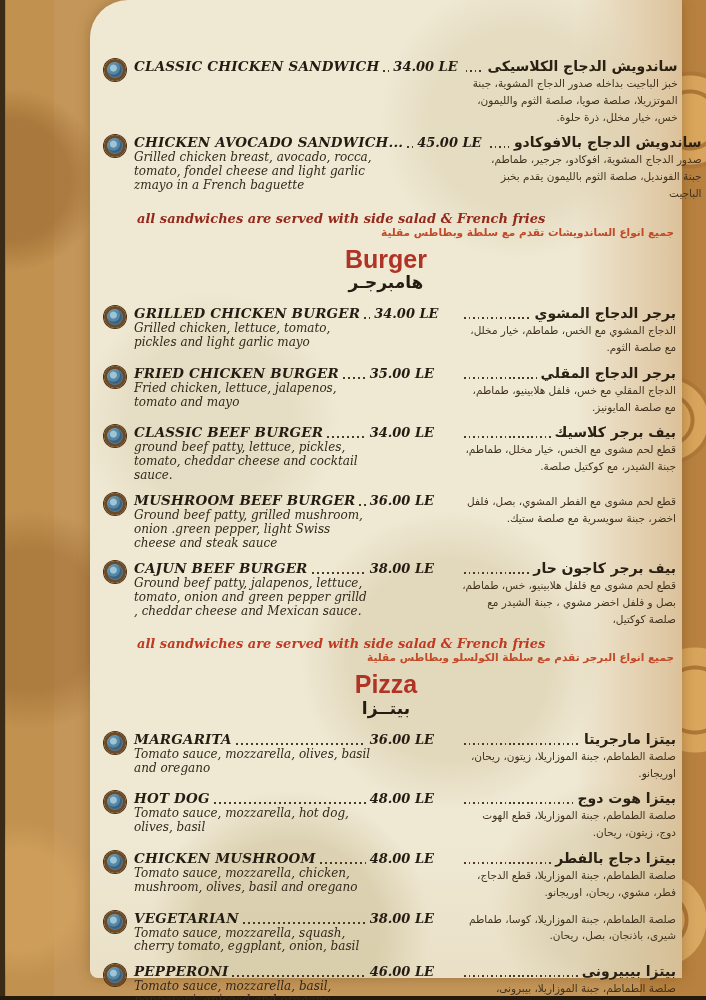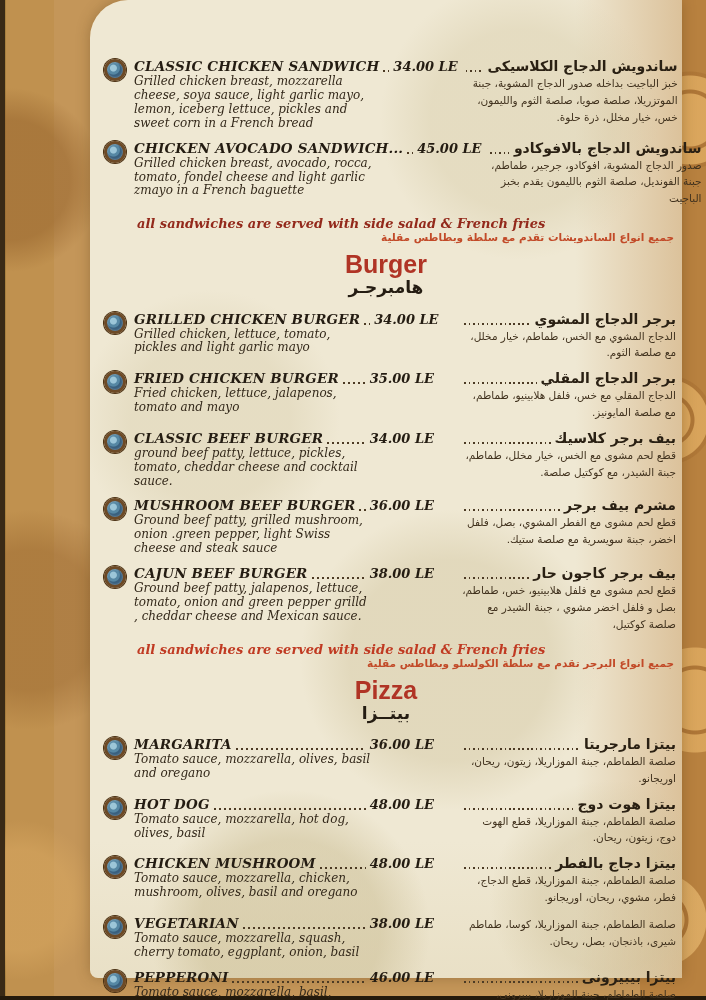--- a/index.html
+++ b/index.html
@@ -100,21 +100,20 @@
 <div class="paper">
   <div class="content" id="menu-sections">
       <div class="item-row">
         <span class="bullet"></span>
         <div class="en-block">
           <div class="en-name-row">
             <span class="en-name">CLASSIC CHICKEN SANDWICH</span>
             <span class="leader"></span>
             <span class="price">34.00  LE</span>
           </div>
-          <div class="en-desc">Grilled chicken breast, mozzarella cheese, soya sauce, light garlic mayo, lemon, iceberg lettuce, pickles and sweet corn in a French bread</div>
         </div>
         <div class="spacer"></div>
         <div class="ar-block">
           <div class="ar-name-row">
             <span class="ar-name">ساندويش الدجاج الكلاسيكى</span>
             <span class="ar-leader"></span>
           </div>
           <div class="ar-desc">خبز الباجيت بداخله صدور الدجاج المشوية، جبنة الموتزريلا، صلصة صويا، صلصة الثوم والليمون، خس، خيار مخلل، ذرة حلوة.</div>
         </div>
       </div>
@@ -207,24 +206,20 @@
         <div class="en-block">
           <div class="en-name-row">
             <span class="en-name">MUSHROOM BEEF BURGER</span>
             <span class="leader"></span>
             <span class="price">36.00  LE</span>
           </div>
           <div class="en-desc">Ground beef patty, grilled mushroom, onion .green pepper, light Swiss cheese and steak sauce</div>
         </div>
         <div class="spacer"></div>
         <div class="ar-block">
-          <div class="ar-name-row">
-            <span class="ar-name">مشرم بيف برجر</span>
-            <span class="ar-leader"></span>
-          </div>
           <div class="ar-desc">قطع لحم مشوى مع الفطر المشوي، بصل، فلفل اخضر، جبنة سويسرية مع صلصة ستيك.</div>
         </div>
       </div>
       <div class="item-row">
         <span class="bullet"></span>
         <div class="en-block">
           <div class="en-name-row">
             <span class="en-name">CAJUN BEEF BURGER</span>
             <span class="leader"></span>
             <span class="price">38.00  LE</span>

